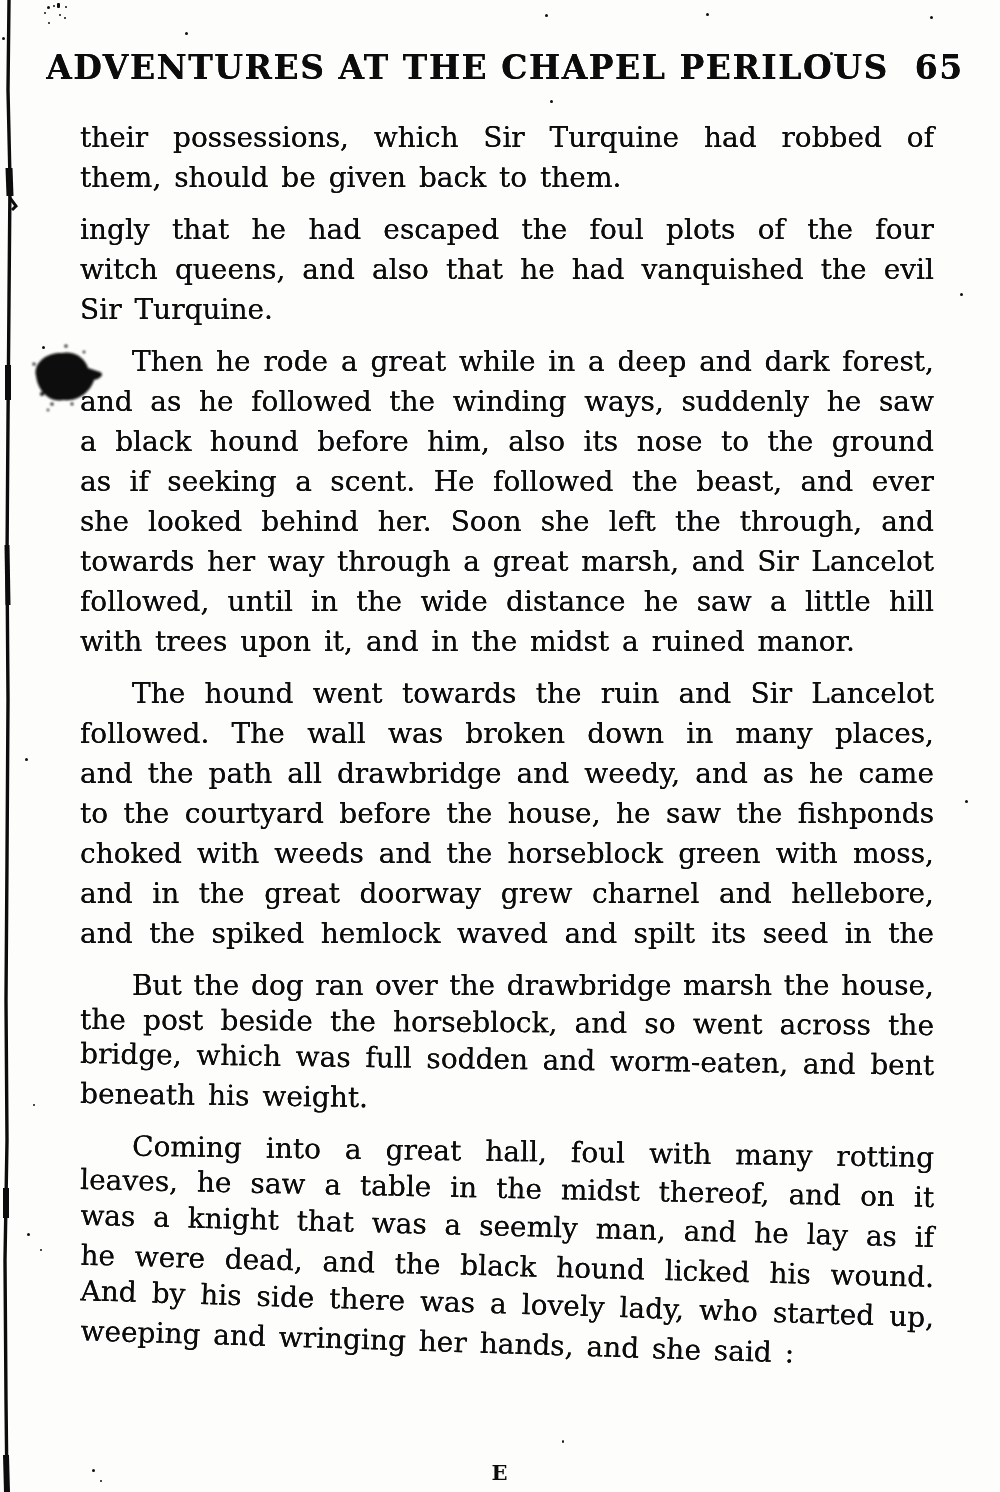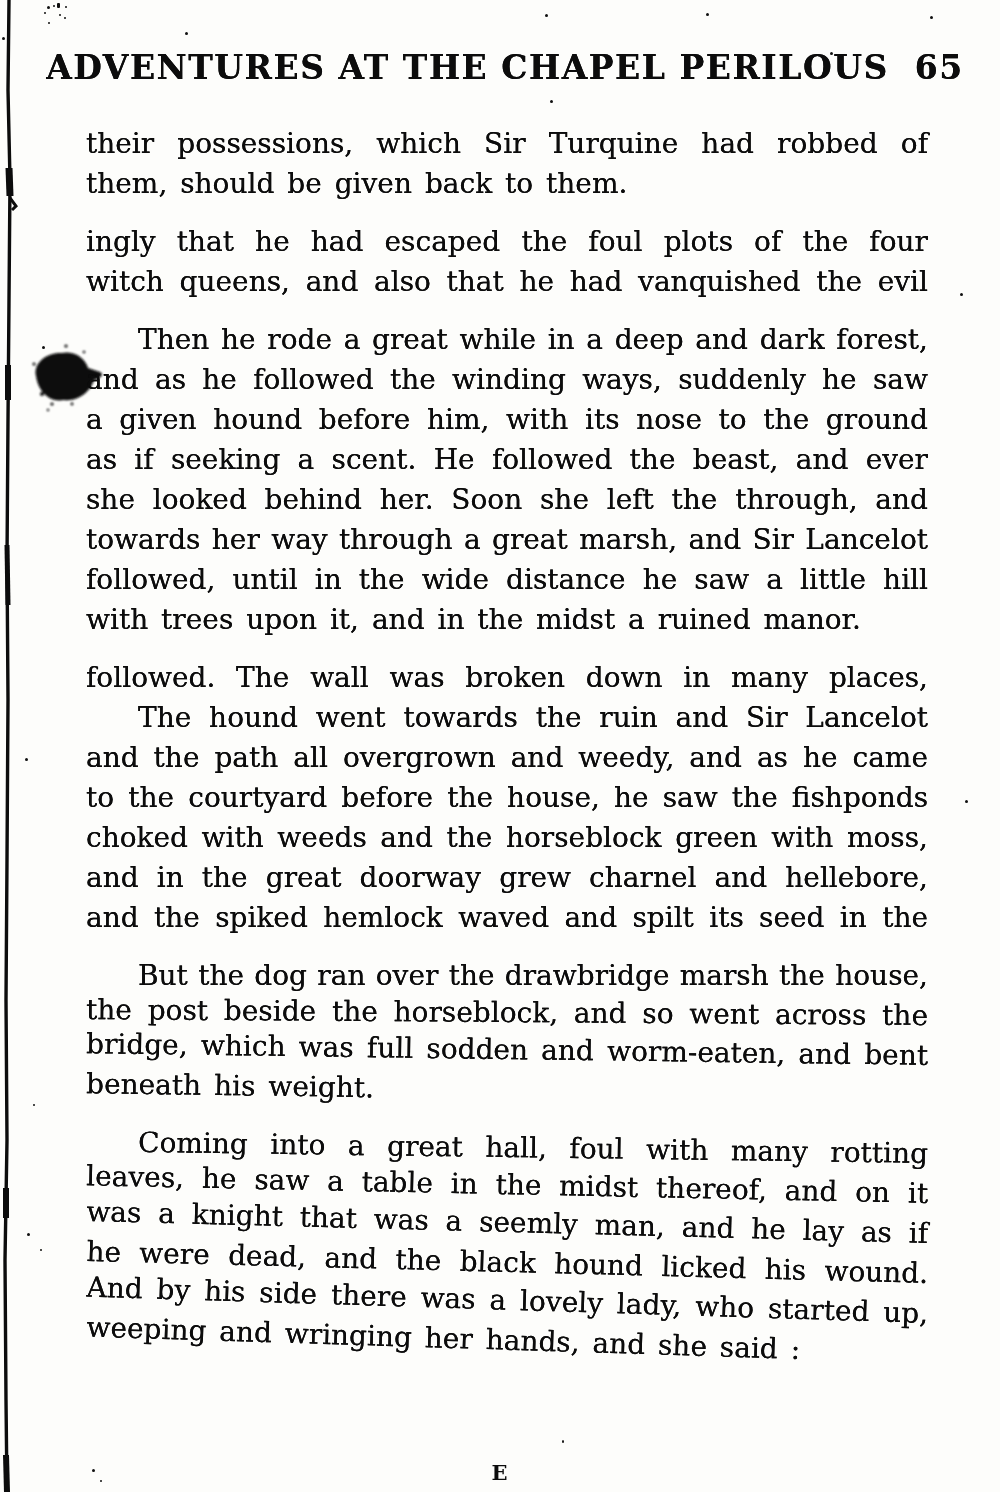--- a/index.html
+++ b/index.html
@@ -19,21 +19,21 @@
     white-space:nowrap;
     text-shadow:0 0 .6px #0c0c0c;
     transform:scaleY(1.04);
   }
   
   .text-block{
     position:absolute;left:68px;top:106px;width:878px;
     font-size:28px;line-height:40px;
     text-shadow:0 0 .5px #0c0c0c;
   }
-  .para{margin:18px;}
+  .para{margin:12px;}
   .line{
     height:40px;
     text-align:justify;
     text-align-last:justify;
     white-space:nowrap;
     transform-origin:100% 60%;
   }
   .line.indent{text-indent:52px;}
   .line.short{text-align-last:left;word-spacing:4px;white-space:normal;}
   
@@ -121,37 +121,38 @@
   <div class="text-block">
 
     <div class="para">
       <div class="line">their possessions, which Sir Turquine had robbed of</div>
       <div class="line short">them, should be given back to them.</div>
     </div>
 
     <div class="para">
       <div class="line">ingly that he had escaped the foul plots of the four</div>
       <div class="line">witch queens, and also that he had vanquished the evil</div>
+      <div class="line short">Sir Turquine.</div>
     </div>
 
     <div class="para">
       <div class="line indent">Then he rode a great while in a deep and dark forest,</div>
       <div class="line">and as he followed the winding ways, suddenly he saw</div>
-      <div class="line">a given hound before him, with its nose to the ground</div>
+      <div class="line">a black hound before him, also its nose to the ground</div>
       <div class="line">as if seeking a scent.  He followed the beast, and ever</div>
       <div class="line">she looked behind her.  Soon she left the through, and</div>
       <div class="line">towards her way through a great marsh, and Sir Lancelot</div>
       <div class="line">followed, until in the wide distance he saw a little hill</div>
       <div class="line short">with trees upon it, and in the midst a ruined manor.</div>
     </div>
 
     <div class="para">
+      <div class="line indent">The hound went towards the ruin and Sir Lancelot</div>
       <div class="line">followed.  The wall was broken down in many places,</div>
-      <div class="line indent">The hound went towards the ruin and Sir Lancelot</div>
-      <div class="line">and the path all overgrown and weedy, and as he came</div>
+      <div class="line">and the path all drawbridge and weedy, and as he came</div>
       <div class="line">to the courtyard before the house, he saw the fishponds</div>
       <div class="line">choked with weeds and the horseblock green with moss,</div>
       <div class="line">and in the great doorway grew charnel and hellebore,</div>
       <div class="line">and the spiked hemlock waved and spilt its seed in the</div>
     </div>
 
     <div class="para">
       <div class="line indent">But the dog ran over the drawbridge marsh the house,</div>
       <div class="line tl1">the post beside the horseblock, and so went across the</div>
       <div class="line tl2">bridge, which was full sodden and worm-eaten, and bent</div>

